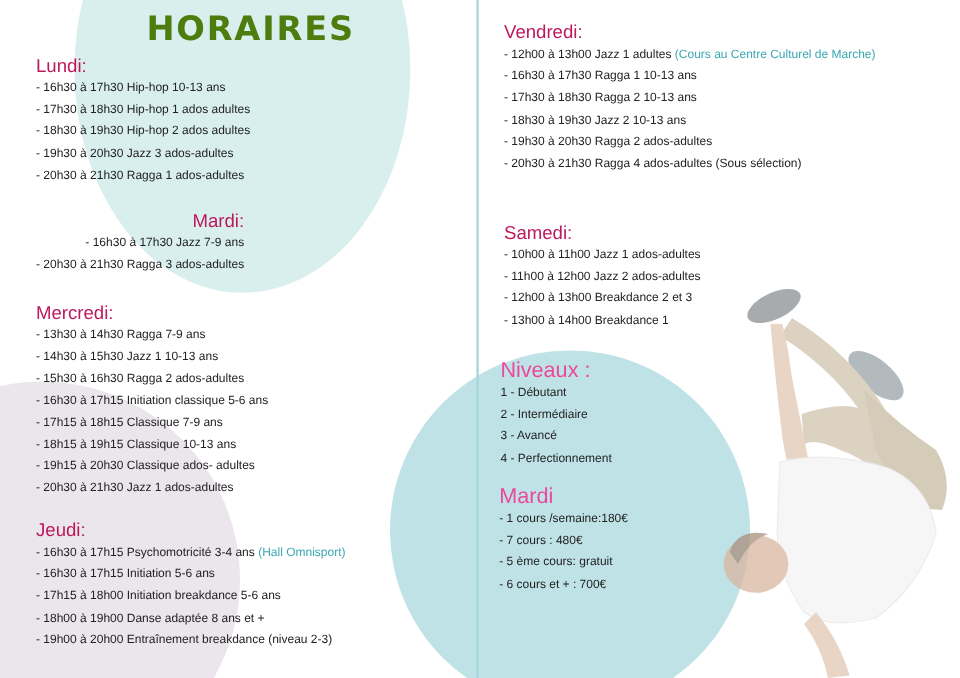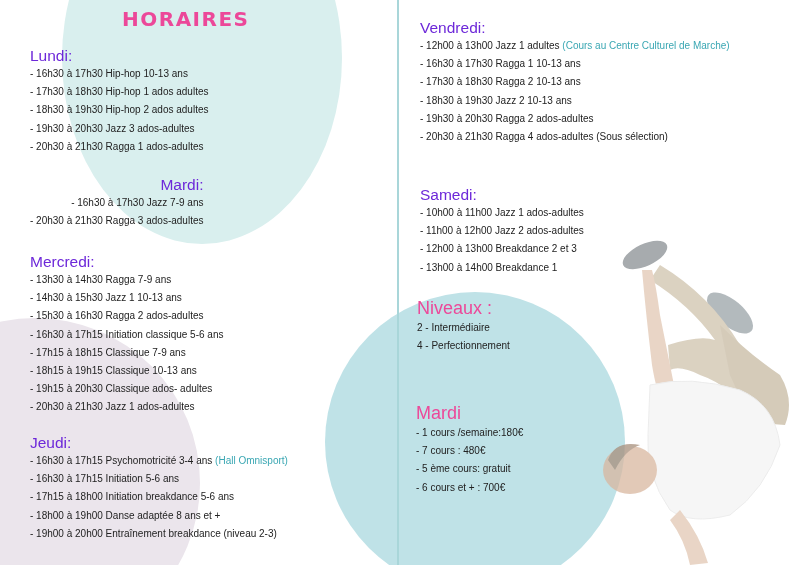--- a/index.html
+++ b/index.html
@@ -15,24 +15,24 @@
 
     .dancer { position: absolute; left: 590px; top: 225px; width: 210px; height: 340px; z-index: 1; opacity: 0.75; }
 
     .col { position: absolute; z-index: 3; }
     .col-left { left: 30px; top: 0; width: 360px; }
     .col-right { left: 420px; top: 0; width: 375px; }
 
     .title {
       position: absolute; left: 122px; top: 7px; z-index: 3;
       font-family: "DejaVu Sans", sans-serif; font-weight: bold;
-      font-size: 20px; letter-spacing: 1.5px; color: #ec4899;
+      font-size: 28px; letter-spacing: 1.5px; color: #4d7c0f;
     }
 
-    .day-head { font-family: "Liberation Sans", sans-serif; font-size: 15.5px; color: #6d28d9; line-height: 18px; }
+    .day-head { font-family: "Liberation Sans", sans-serif; font-size: 15.5px; color: #be185d; line-height: 18px; }
     .line { font-family: "Liberation Sans", sans-serif; font-size: 10px; line-height: 18.2px; color: #222; white-space: nowrap; }
     .note { color: #3aa7b3; }
     .wrap { white-space: normal; }
 
     .section { position: absolute; }
 
     .big-head { font-family: Liberation Sans, sans-serif; font-size: 18px; color: #ec4899; line-height: 22px; }
   </style>
 </head>
 <body>
@@ -117,21 +117,23 @@
   <div class="section" style="top:186px;">
     <div class="day-head">Samedi:</div>
     <div class="line">- 10h00 à 11h00 Jazz 1 ados-adultes</div>
     <div class="line">- 11h00 à 12h00 Jazz 2 ados-adultes</div>
     <div class="line">- 12h00 à 13h00 Breakdance 2 et 3</div>
     <div class="line">- 13h00 à 14h00 Breakdance 1</div>
   </div>
 
   <div class="section" style="left:-3px; top:297px;">
     <div class="big-head">Niveaux :</div>
+    <div class="line">1 - Débutant</div>
     <div class="line">2 - Intermédiaire</div>
+    <div class="line">3 - Avancé</div>
     <div class="line">4 - Perfectionnement</div>
   </div>
 
   <div class="section" style="left:-4px; top:402px;">
     <div class="big-head">Mardi</div>
     <div class="line">- 1 cours /semaine:180€</div>
     <div class="line">- 7 cours : 480€</div>
     <div class="line">-  5 ème cours: gratuit</div>
     <div class="line">-  6 cours et + : 700€</div>
   </div>

